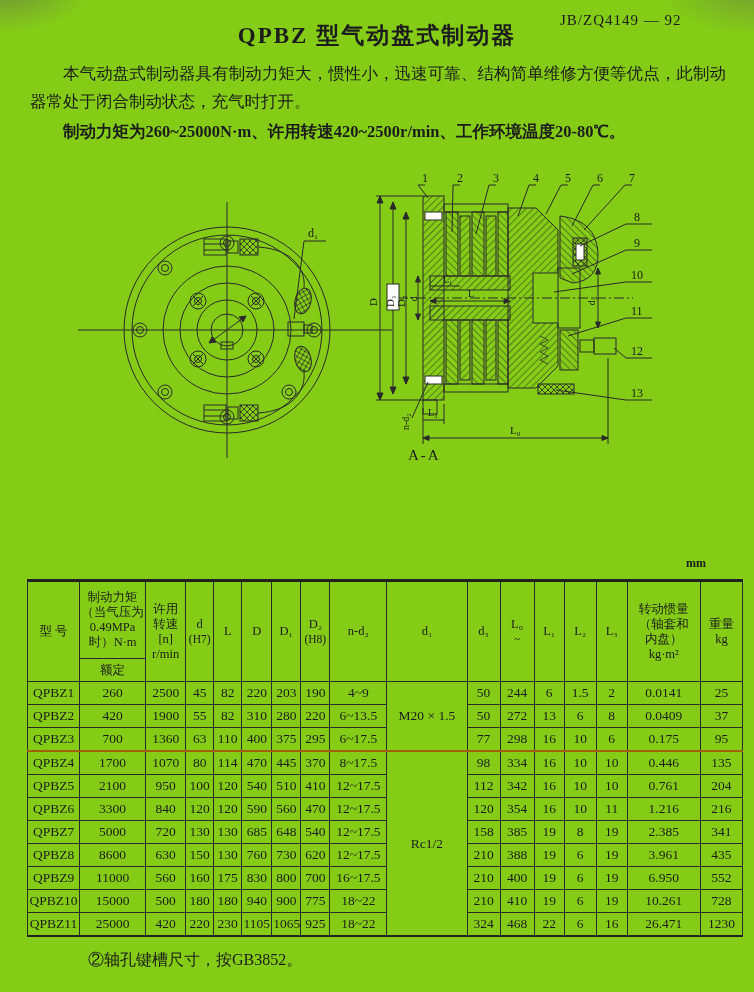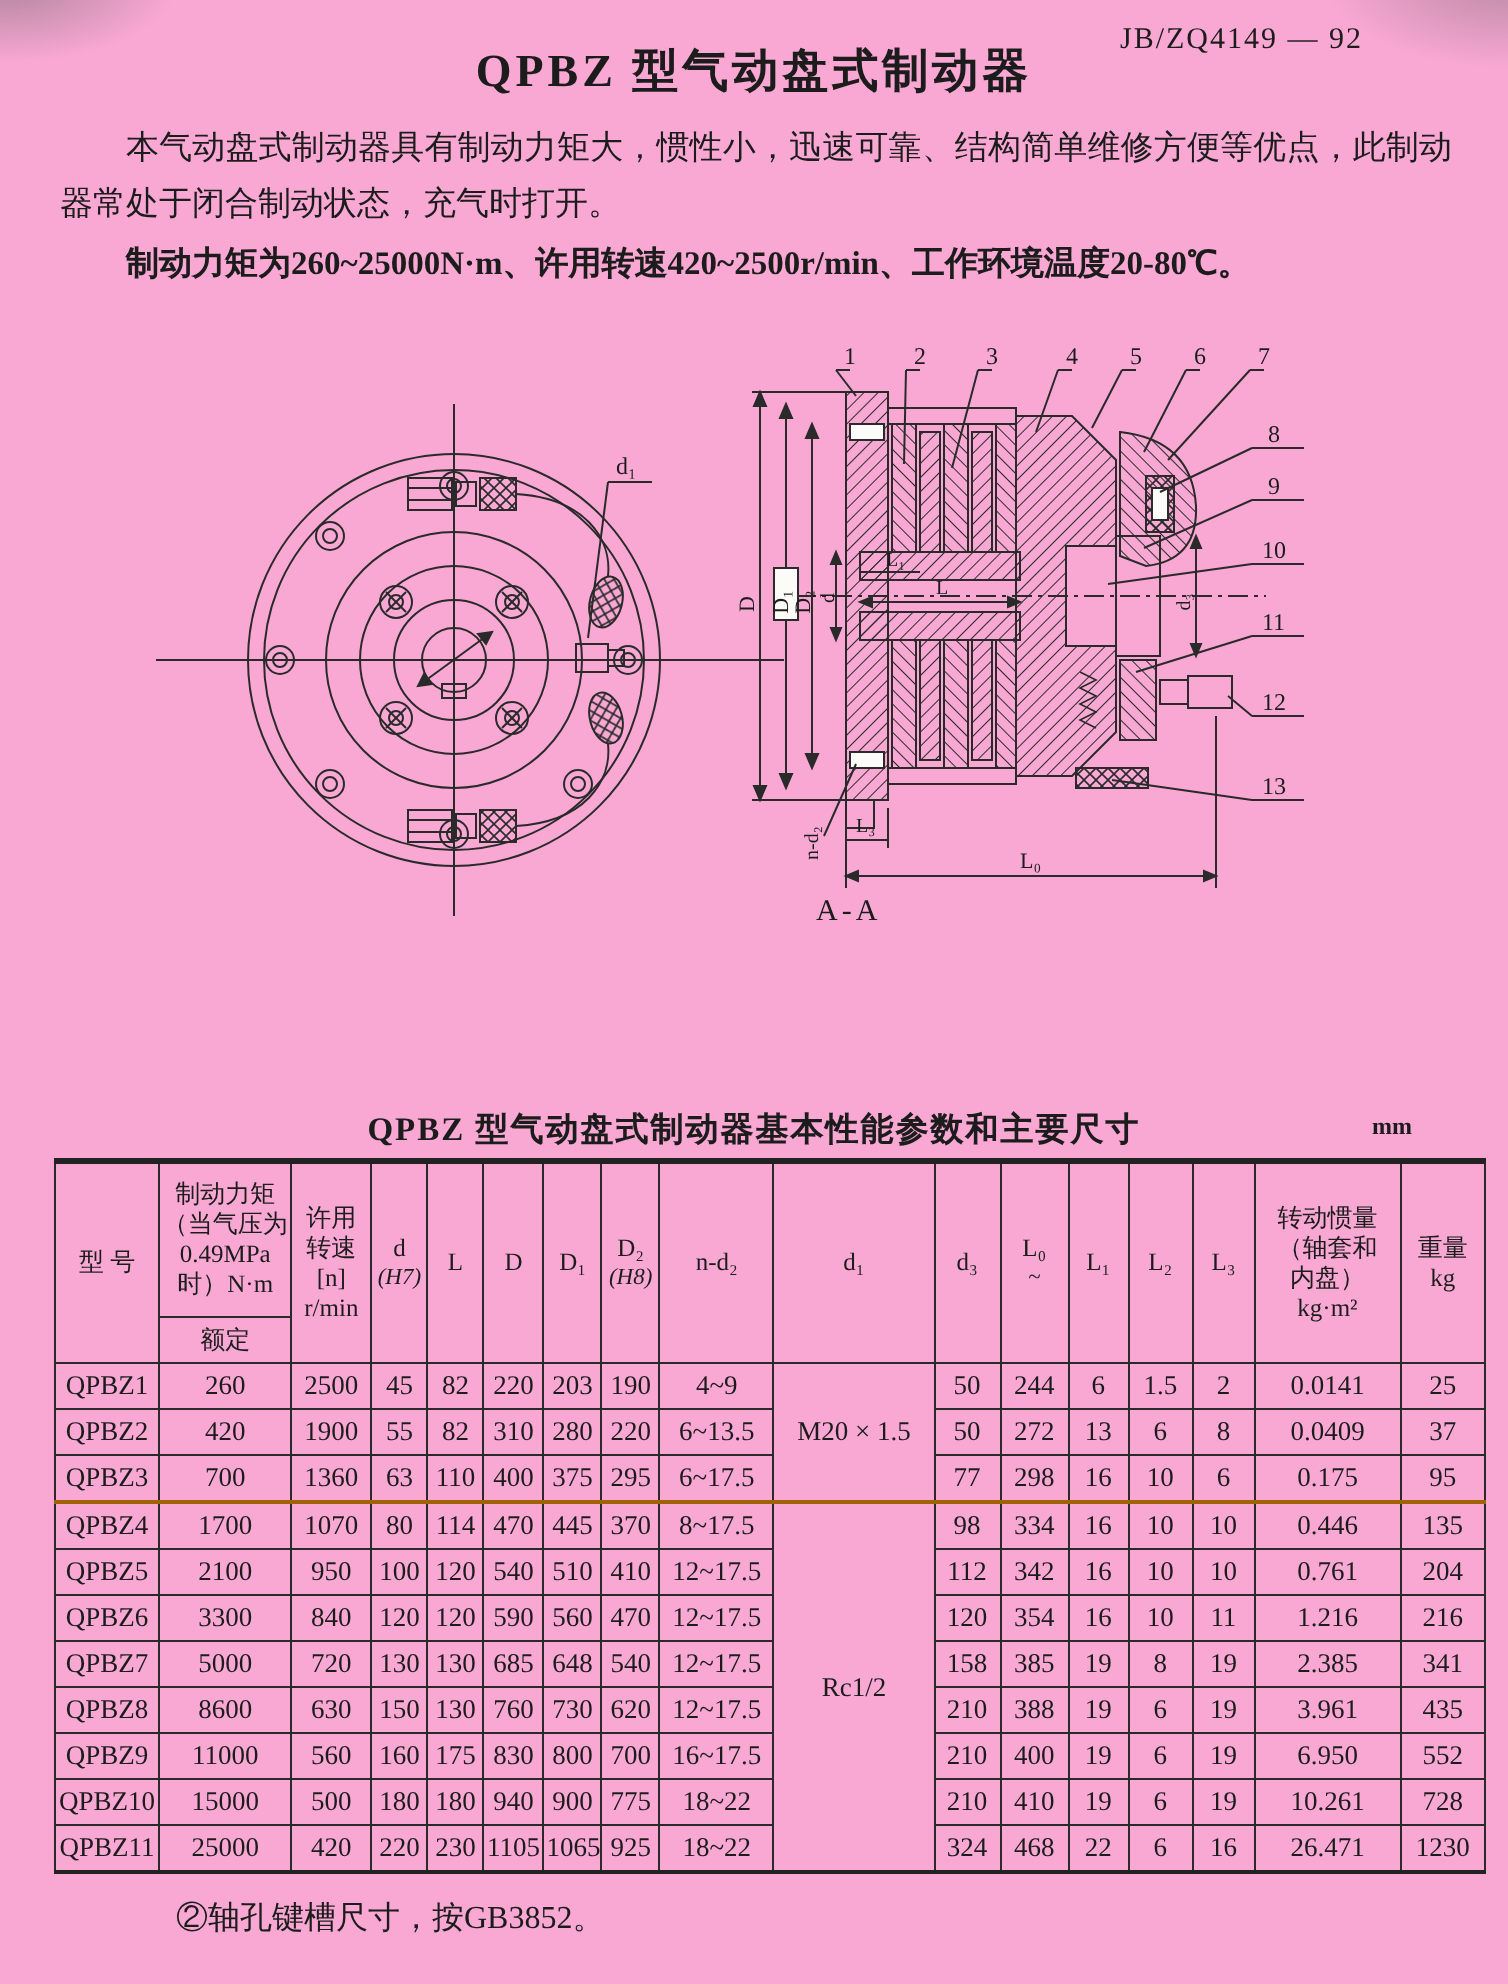--- a/index.html
+++ b/index.html
@@ -1,16 +1,16 @@
 <!DOCTYPE html>
 <html><head>
 <meta charset="utf-8">
 <style>
   html,body{margin:0;padding:0;background:#e8e8e6;}
-  .page{position:relative;width:754px;height:992px;margin:0 auto;background:#f9a8d4;
+  .page{position:relative;width:754px;height:992px;margin:0 auto;background:#84cc16;
         color:#1c1c1c;font-family:"Liberation Serif",serif;overflow:hidden;}
   .smudge{position:absolute;pointer-events:none;}
   .smudge.tl{left:-20px;top:-18px;width:110px;height:50px;background:radial-gradient(ellipse at 20% 20%,rgba(90,90,90,.45),rgba(0,0,0,0) 70%);}
   .smudge.tr{right:-25px;top:-20px;width:120px;height:55px;background:radial-gradient(ellipse at 80% 15%,rgba(90,90,90,.4),rgba(0,0,0,0) 70%);}
   .title{position:absolute;left:0;top:20px;width:754px;text-align:center;}
   .title h1{display:inline-block;margin:0;font-size:23px;font-weight:bold;letter-spacing:2px;}
   .std-no{position:absolute;left:560px;top:12px;font-size:15px;letter-spacing:1px;}
   .para{position:absolute;left:30px;width:696px;margin:0;font-size:16.5px;line-height:28px;
         text-indent:2em;text-align:justify;}
   .para.p1{top:60px;}
@@ -27,21 +27,21 @@
   table.spec{position:absolute;left:27px;top:579px;width:716px;border-collapse:collapse;table-layout:fixed;
              font-size:13px;text-align:center;}
   table.spec th,table.spec td{border:1px solid #2a2a2a;padding:0 1px;font-weight:normal;overflow:hidden;}
   table.spec{border-top:3px solid #222;border-bottom:2px solid #222;}
   table.spec thead th{font-size:12.5px;line-height:15px;}
   table.spec thead tr.hr1 th{height:76px;}
   table.spec thead tr.hr2 th{height:22px;}
   table.spec tbody td{height:22px;font-size:13.5px;}
   table.spec tbody tr.group-sep td{border-top:2px solid #a16207;}
   .hl{display:block;}
-  .tol{display:block;font-size:11.5px;font-style:italic;}
+  .tol{display:block;font-size:11.5px;}
   .notes{position:absolute;left:60px;top:946px;font-size:16px;line-height:27px;}
   .notes .n2{padding-left:28px;}
 </style>
 </head>
 <body>
 
 <div class="page">
   <div class="smudge tl"></div>
   <div class="smudge tr"></div>
 
@@ -266,21 +266,20 @@
       <text x="100" y="129" font-size="10">L</text>
       <text x="227" y="133" transform="rotate(-90 227 133)" text-anchor="middle" font-size="10">d₃</text>
       <text x="60" y="248" font-size="10">L₃</text>
       <text x="142" y="266">L₀</text>
       <text x="41" y="262" transform="rotate(-90 41 262)" font-size="10">n-d₂</text>
     </g>
     <text x="40" y="292" font-size="15" letter-spacing="2">A-A</text>
   </svg>
 
 
-  <div class="tbl-title">QPBZ 型气动盘式制动器基本性能参数和主要尺寸</div>
   <div class="tbl-unit">mm</div>
 
   <table class="spec">
     <colgroup>
       <col style="width:52px">
         <col style="width:66px">
         <col style="width:40px">
         <col style="width:28px">
       <col style="width:28px">
         <col style="width:30px">

